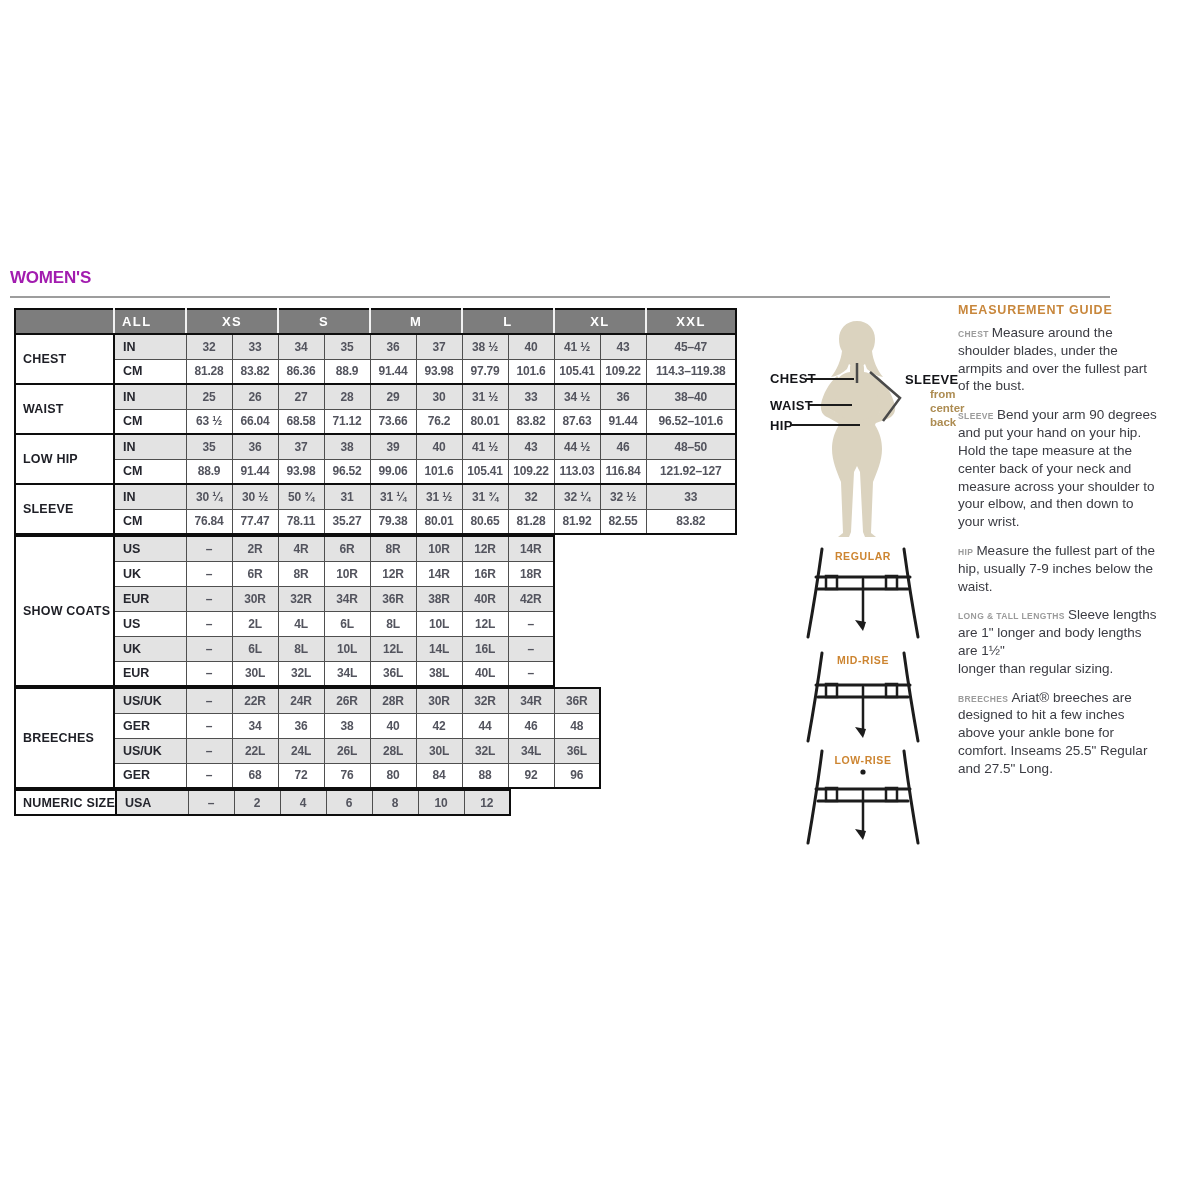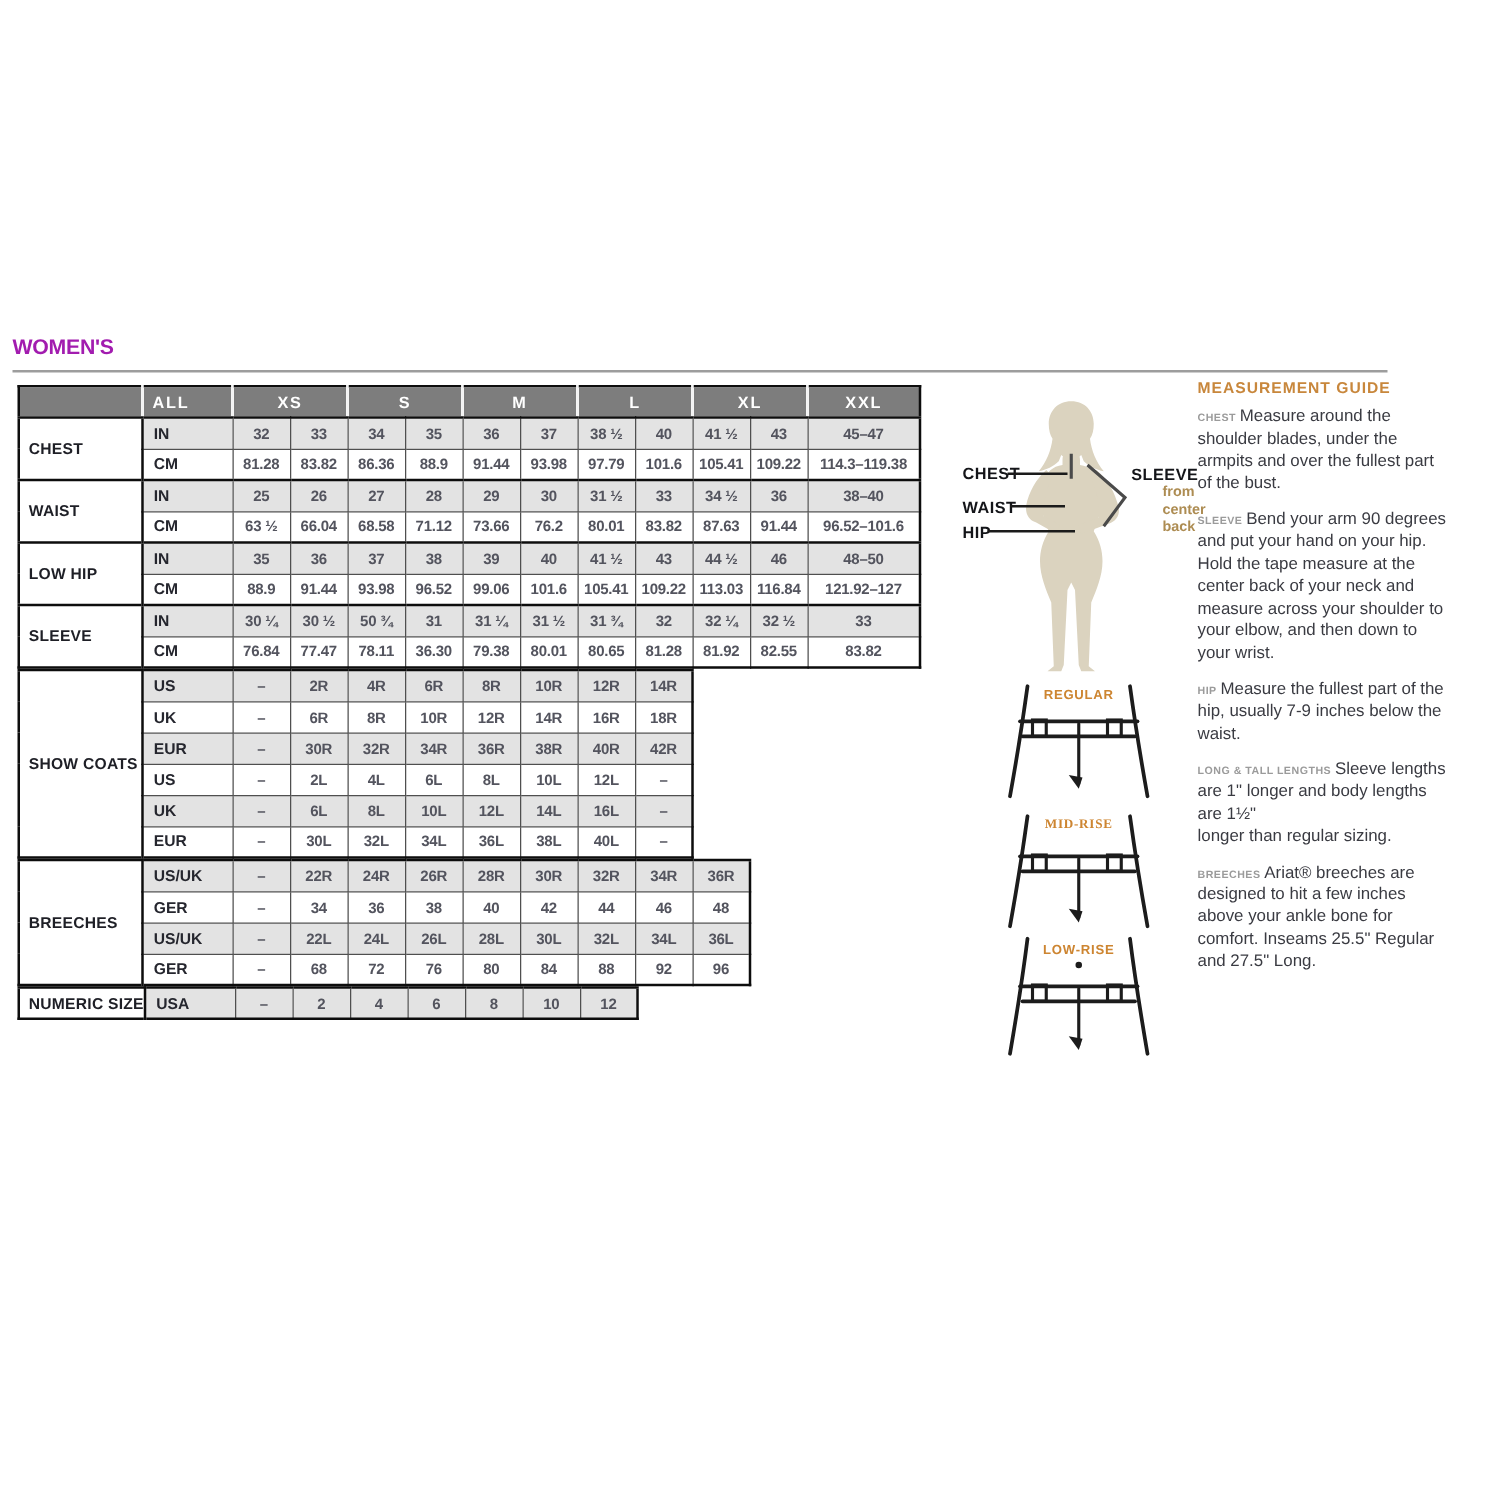--- a/index.html
+++ b/index.html
@@ -46,21 +46,21 @@
     font-size:11.5px;line-height:1.2;width:60px;margin-left:15px;
   }
   .lbl-line{position:absolute;height:2px;background:#1b1b1b;}
   .line-chest{left:806px;top:378px;width:48px;}
   .line-waist{left:808px;top:404px;width:44px;}
   .line-hip{left:790px;top:424px;width:70px;}
 
   
   .rise-fig{position:absolute;left:806px;width:114px;height:102px;}
   .rise-1{top:543px;}
-  .rise-2{top:647px;font-family:Liberation Serif, serif;}
+  .rise-2{top:647px;}
   .rise-3{top:747px;text-decoration:underline;}
   .rise-label{
     position:absolute;top:7px;left:0;width:100%;text-align:center;
     color:var(--rise_orange,#cd8531);font-weight:700;font-size:10.5px;letter-spacing:0.6px;
   }
 
   
   .guide{position:absolute;left:958px;top:303px;width:205px;}
   .guide-title{
     color:var(--accent_orange,#c8873c);font-weight:700;font-size:12.5px;
@@ -211,21 +211,21 @@
           <td class="val">32</td>
           <td class="val">32 ¼</td>
           <td class="val">32 ½</td>
           <td class="val">33</td>
         </tr>
         <tr class="light">
           <td class="unit">CM</td>
           <td class="val">76.84</td>
           <td class="val">77.47</td>
           <td class="val">78.11</td>
-          <td class="val">36.30</td>
+          <td class="val">35.27</td>
           <td class="val">79.38</td>
           <td class="val">80.01</td>
           <td class="val">80.65</td>
           <td class="val">81.28</td>
           <td class="val">81.92</td>
           <td class="val">82.55</td>
           <td class="val">83.82</td>
         </tr>
       </tbody>
     </table>

